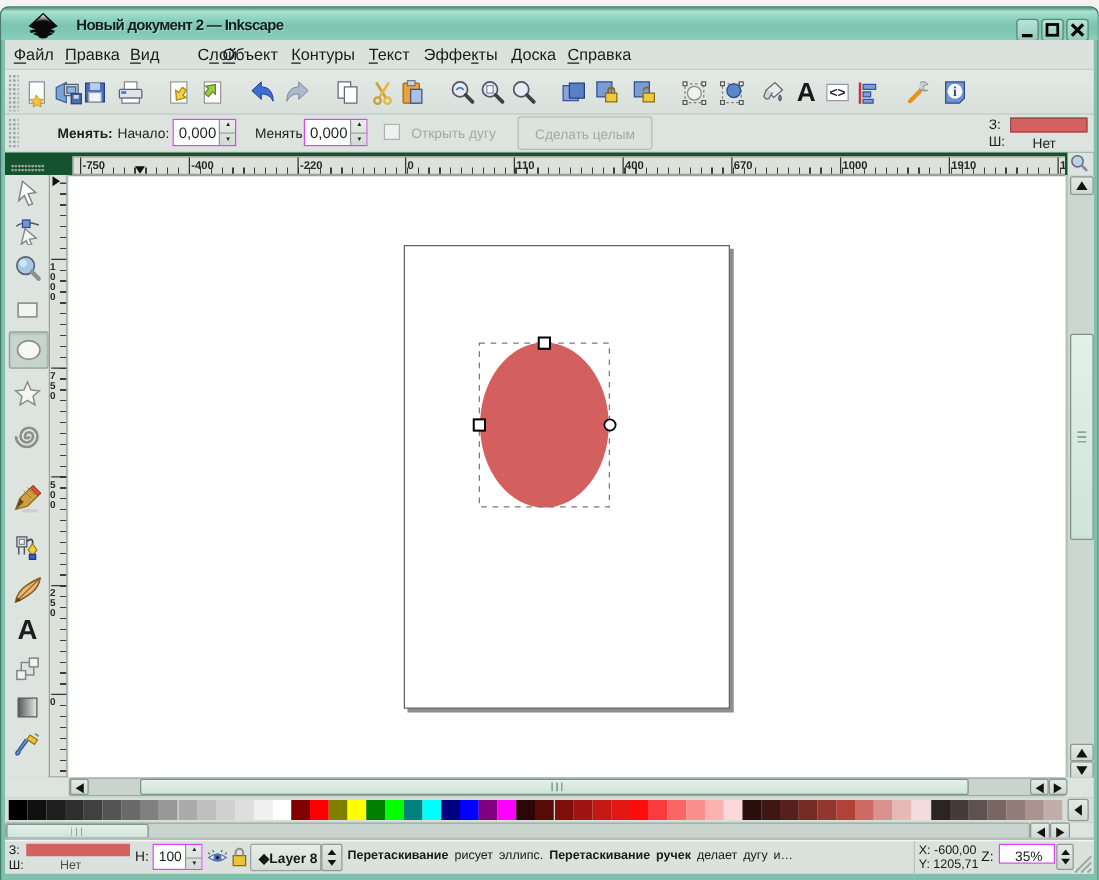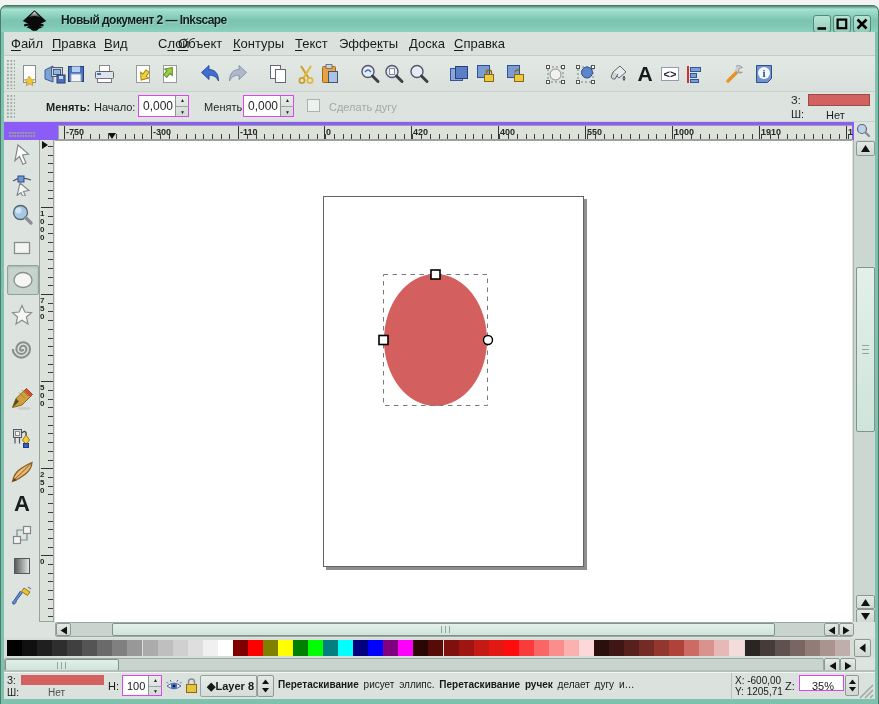--- a/index.html
+++ b/index.html
@@ -31,21 +31,21 @@
 .spin i { font-style:normal; position:absolute; left:4px; top:3px; font-size:12px; }
 .steppers { position:absolute; right:0; top:0; width:13px; height:20px; border-left:1px solid #8e9892; background:linear-gradient(180deg,#e8ede9,#d2dad5); }
 .stu,.std { position:absolute; left:0; width:13px; font-size:5px; color:#222; text-align:center; }
 .stu { top:1px; } .std { bottom:1px; }
 .steppers::after { content:""; position:absolute; left:0; top:9.5px; width:13px; height:1px; background:#9aa49e; }
 .cbx { position:absolute; width:13px; height:13px; background:#eef1ef; border:1px solid #aab4ae; }
 .gbtn { position:absolute; height:27px; padding:8px 13px 0; background:#dce3df; border:1px solid #b2bcb6; border-radius:3px; color:#a0aaa4; font-size:11px; }
 
 .grip { position:absolute; width:8px; background-image:radial-gradient(circle at 1px 1px,#99a39d 0.9px,transparent 1.1px); background-size:3.5px 3.5px; }
 
-#rulerrow { position:absolute; left:4px; top:117px; width:871px; height:18px; background:#8b5cf6; }
+#rulerrow { position:absolute; left:4px; top:117px; width:871px; height:18px; background:#14532d; }
 #hruler { position:absolute; left:54px; top:3px; width:794px; height:15px; background:#dce1da; border:1px solid #9aa29b; border-right:none; }
 #hruler .ticks { position:absolute; left:5px; bottom:0; width:788px; height:5px;
   background:repeating-linear-gradient(90deg, #3a3f3c 0 1px, transparent 1px 8.71px); }
 .num { position:absolute; top:1px; font-size:9px; font-weight:bold; color:#242926; }
 .majtick { position:absolute; bottom:0; width:1px; height:13px; background:#333; }
 #zoombtn { position:absolute; left:850px; top:0; width:21px; height:18px; background:#dde4e0; }
 
 .tool { position:absolute; left:3px; width:32px; height:30px; }
 .tool svg { position:absolute; left:3px; top:2px; }
 .tool.sel { background:#c6d4cd; border:1px solid #8fa39a; border-radius:2px; box-shadow:inset 0 1px 2px rgba(0,0,0,0.15); }
@@ -253,43 +253,44 @@
       </span>
     <span style="position:absolute;left:200px;top:9px">Менять:</span>
     <span class="spin" style="left:239px;top:3px;width:51px">
         <i>0,000</i>
         <span class="steppers">
           <span class="stu">▲</span>
           <span class="std">▼</span>
         </span>
       </span>
     <span class="cbx" style="left:303px;top:7px"></span>
-    <span style="position:absolute;left:325px;top:9px;color:#a0aaa4">Сделать дугу</span>
+    <span style="position:absolute;left:325px;top:9px;color:#a0aaa4">Открыть дугу</span>
+    <span class="gbtn" style="left:410px;top:1px">Сделать целым</span>
     <span style="position:absolute;left:787px;top:2px;font-size:11px">З:</span>
     <span style="position:absolute;left:804px;top:2px;width:62px;height:12px;background:#d2615f;border:1px solid #9a4a48"></span>
     <span style="position:absolute;left:787px;top:16px;font-size:11px">Ш:</span>
     <span style="position:absolute;left:822px;top:17px;font-size:11px">Нет</span>
   </div>
   <div id="rulerrow">
     <div id="hruler">
       <div class="ticks"></div>
       <div class="majtick" style="left:5px"></div>
         <span class="num" style="left:7px">-750</span>
       <div class="majtick" style="left:92px"></div>
-        <span class="num" style="left:94px">-300</span>
+        <span class="num" style="left:94px">-400</span>
       <div class="majtick" style="left:179px"></div>
-        <span class="num" style="left:181px">-110</span>
+        <span class="num" style="left:181px">-220</span>
       <div class="majtick" style="left:265px"></div>
         <span class="num" style="left:267px">0</span>
       <div class="majtick" style="left:352px"></div>
-        <span class="num" style="left:354px">420</span>
+        <span class="num" style="left:354px">110</span>
       <div class="majtick" style="left:439px"></div>
         <span class="num" style="left:441px">400</span>
       <div class="majtick" style="left:526px"></div>
-        <span class="num" style="left:528px">550</span>
+        <span class="num" style="left:528px">670</span>
       <div class="majtick" style="left:613px"></div>
         <span class="num" style="left:615px">1000</span>
       <div class="majtick" style="left:700px"></div>
         <span class="num" style="left:702px">1910</span>
       <div class="majtick" style="left:787px"></div>
         <span class="num" style="left:789px">1</span>
       <div style="position:absolute;left:49px;bottom:0;width:0;height:0;border-left:4.5px solid transparent;border-right:4.5px solid transparent;border-top:6.5px solid #111"></div>
     </div>
     <div id="zoombtn">
       <svg width="18" height="17">

